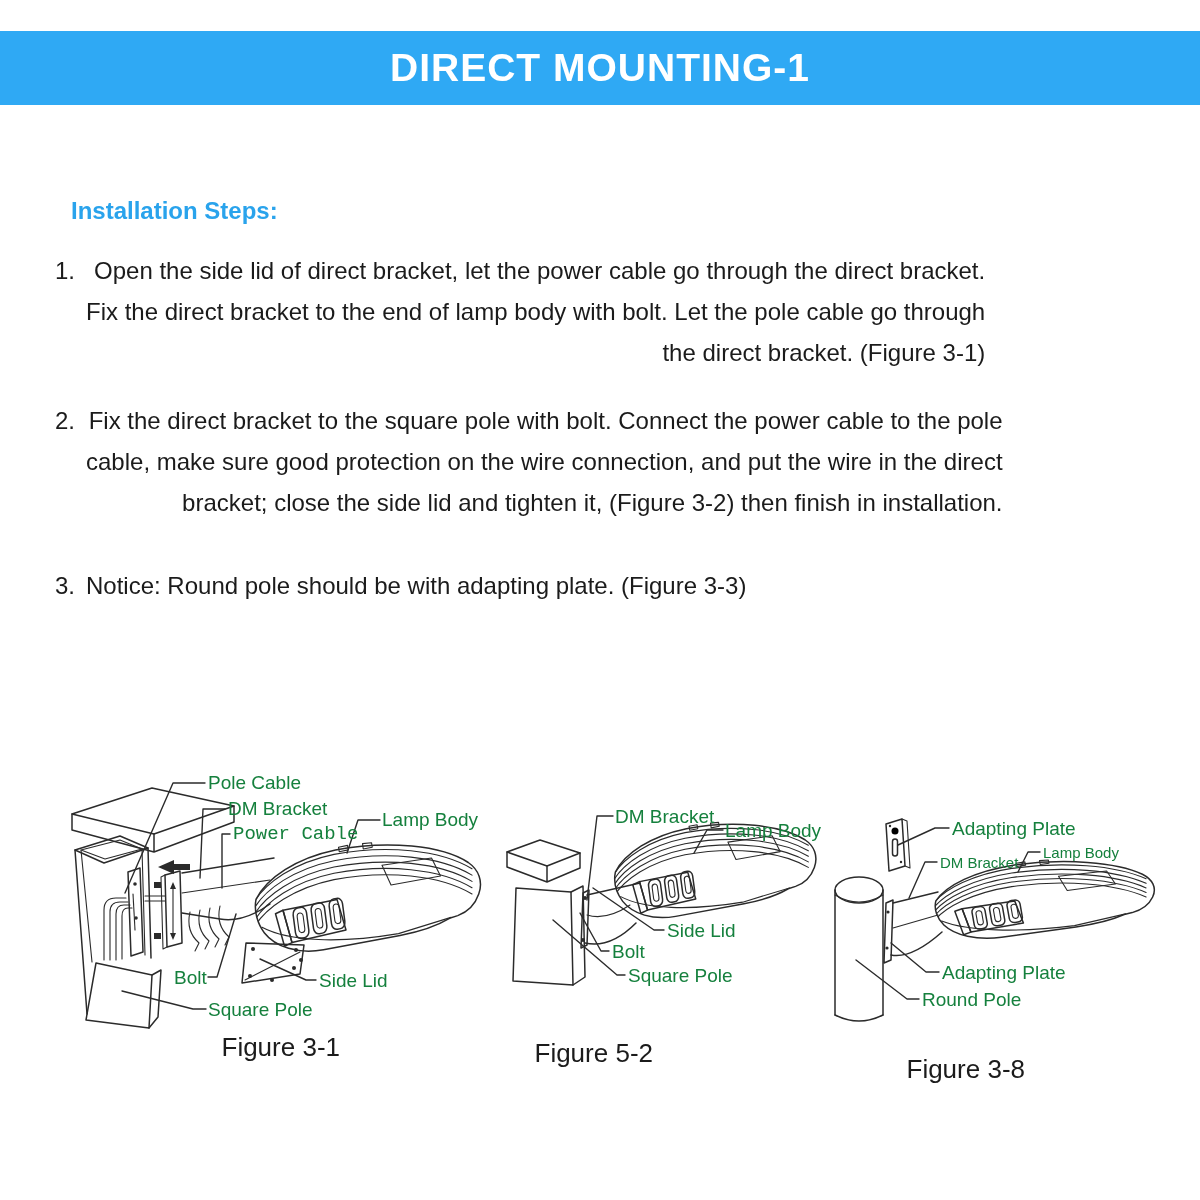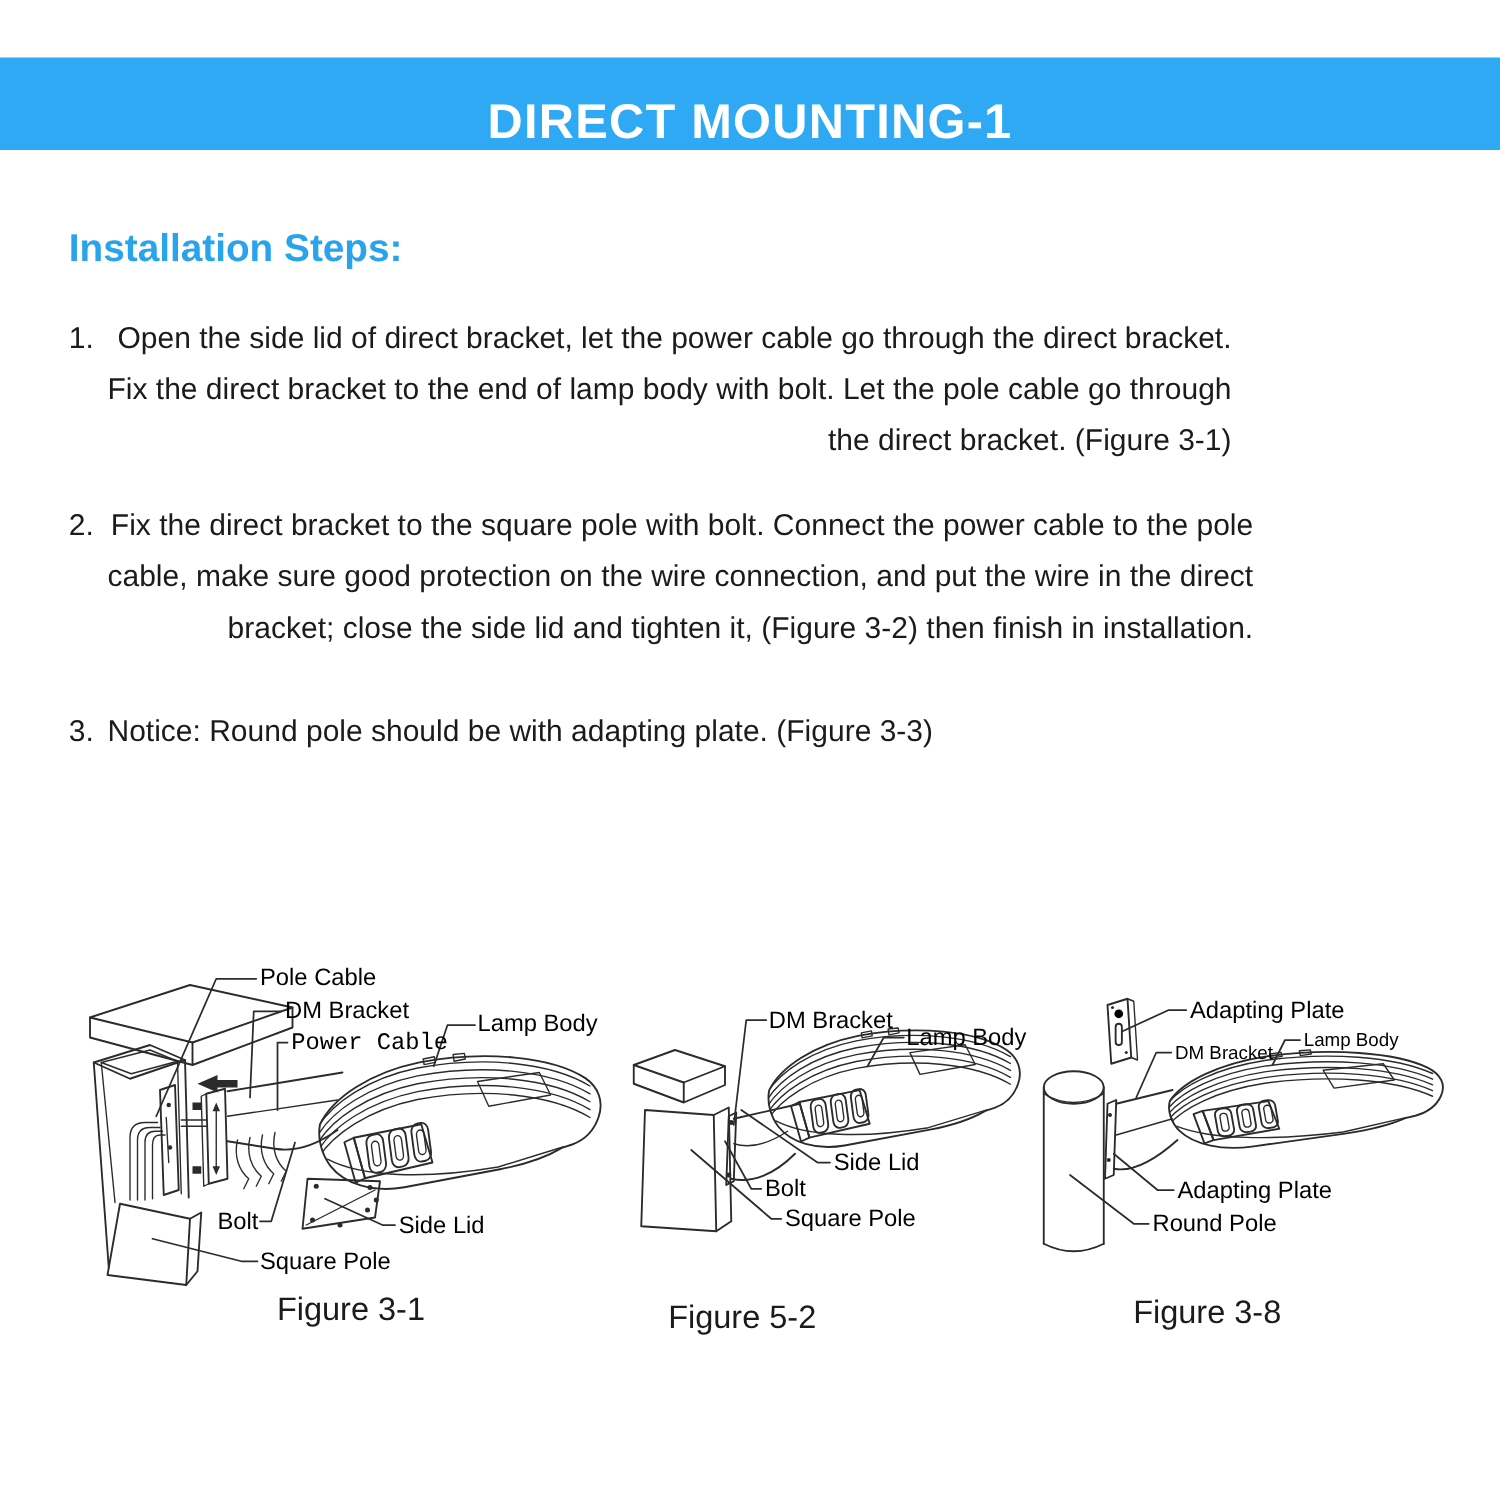--- a/index.html
+++ b/index.html
@@ -1,37 +1,37 @@
 <!DOCTYPE html>
 <html><head>
 <meta charset="utf-8">
 <style>
   html,body{margin:0;padding:0;background:#ffffff;}
   .page{position:relative;width:1200px;height:1200px;background:#ffffff;overflow:hidden;
         font-family:"Liberation Sans",sans-serif;color:#1b1b1b;}
-  .banner{position:absolute;left:0;top:46px;width:1200px;height:74px;background:#2fa9f4;
-          display:flex;align-items:flex-end;justify-content:center;}
+  .banner{position:absolute;left:0;top:31px;width:1200px;height:74px;background:#2fa9f4;
+          display:flex;align-items:center;justify-content:center;}
   .banner-title{color:#ffffff;font-size:39px;font-weight:700;letter-spacing:1px;}
-  .heading{position:absolute;left:55px;top:181px;font-size:31px;font-weight:700;color:#29a3ec;margin:0;}
+  .heading{position:absolute;left:55px;top:181px;font-size:24px;font-weight:700;color:#29a3ec;margin:16px;}
   .steps{position:absolute;left:55px;top:250px;width:1120px;font-size:24px;line-height:41px;}
   .step{display:flex;}
   .step .num{width:31px;flex:none;}
   .step .txt{white-space:pre-line;text-align:right;}
   .step.s1{margin-bottom:27px;}
   .step.s2{margin-bottom:42px;}
   .figure{position:absolute;}
   .figure svg{position:absolute;left:0;top:0;}
   .figure svg path,.figure svg rect,.figure svg ellipse,.figure svg line,.figure svg polyline{
       fill:none;stroke:#2b2b2b;stroke-width:1.5;stroke-linejoin:round;stroke-linecap:round;}
   .figure svg .fill{fill:#2b2b2b;stroke:none;}
   .figure svg .dot{fill:#2b2b2b;stroke:none;}
   .figure svg .leader{stroke-width:1.4;fill:none;}
   .figure svg .thin{stroke-width:1.1;}
   #lampShape *{vector-effect:non-scaling-stroke;}
-  .lbl{position:absolute;font-size:19px;white-space:nowrap;color:#000000;text-align:right;}
+  .lbl{position:absolute;font-size:19px;white-space:nowrap;color:#15803d;text-align:right;}
   .lbl.small{font-size:15px;}
   .caption{position:absolute;font-size:26px;color:#1b1b1b;text-align:right;}
 </style>
 </head>
 <body>
 
 <div class="page">
 
   <header class="banner">
     <span class="banner-title">DIRECT MOUNTING-1</span>
@@ -196,21 +196,21 @@
       </g>
     </svg>
     <span class="lbl" style="left:165px;top:11px;">DM Bracket</span>
     <span class="lbl" style="left:275px;top:25px;">Lamp Body</span>
     <span class="lbl" style="left:217px;top:125px;">Side Lid</span>
     <span class="lbl" style="left:162px;top:146px;">Bolt</span>
     <span class="lbl" style="left:178px;top:170px;">Square Pole</span>
     <div class="caption" style="left:3px;top:243px;width:200px;">Figure 5-2</div>
   </div>
 
-  <div class="figure" style="left:830px;top:780px;width:350px;height:290px;">
+  <div class="figure" style="left:830px;top:800px;width:350px;height:290px;">
     <svg width="350" height="290" viewBox="0 0 350 290">
 
       <g>
         <path d="M56,24 L72,19 L75,66 L59,71 Z"></path>
         <path class="thin" d="M72,19 L77,21 L80,68 L75,66"></path>
         <circle cx="65" cy="31" r="3.5"></circle>
         <rect x="62.5" y="39" width="5" height="17" rx="2.5"></rect>
         <circle class="dot" cx="60" cy="26" r="1.2"></circle>
         <circle class="dot" cx="71" cy="62" r="1.2"></circle>
       </g>

